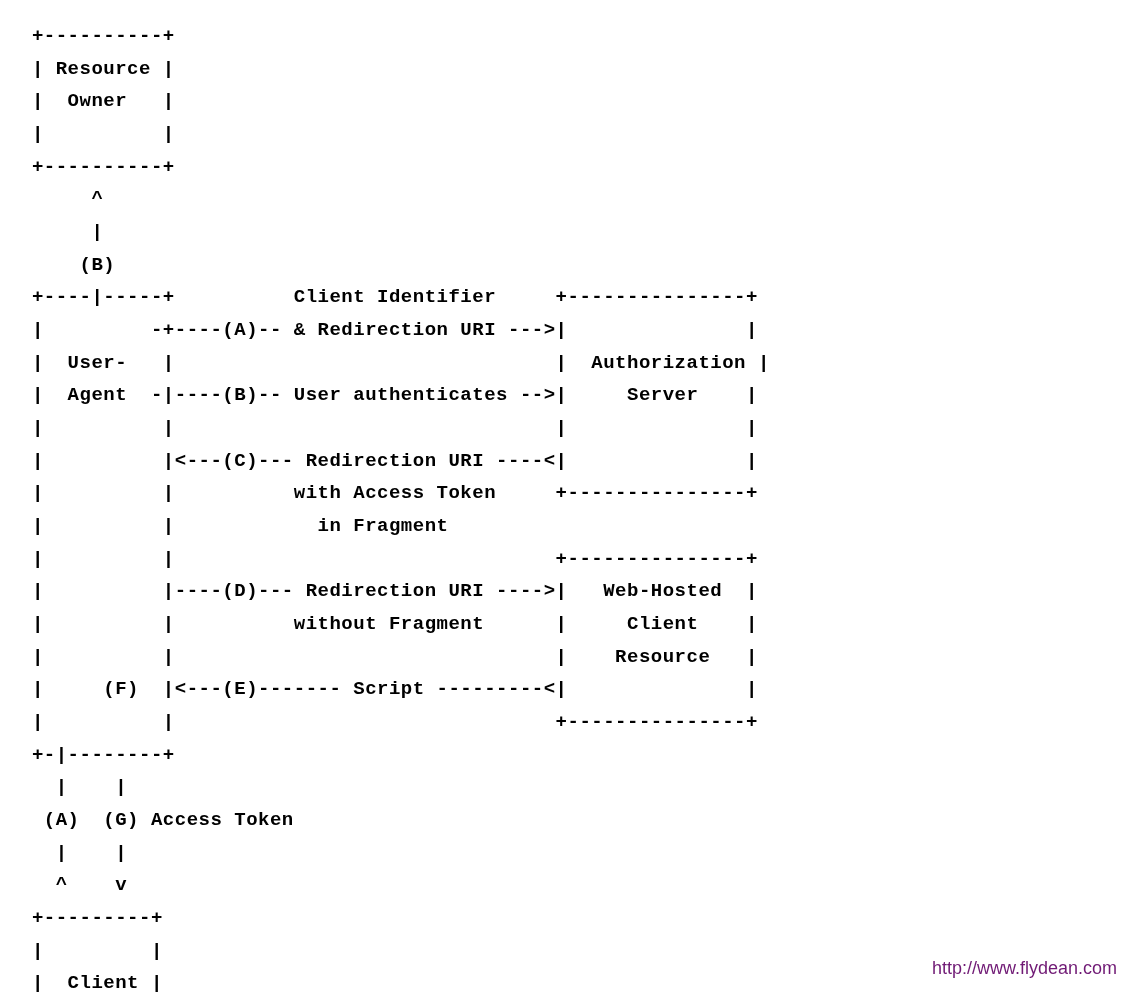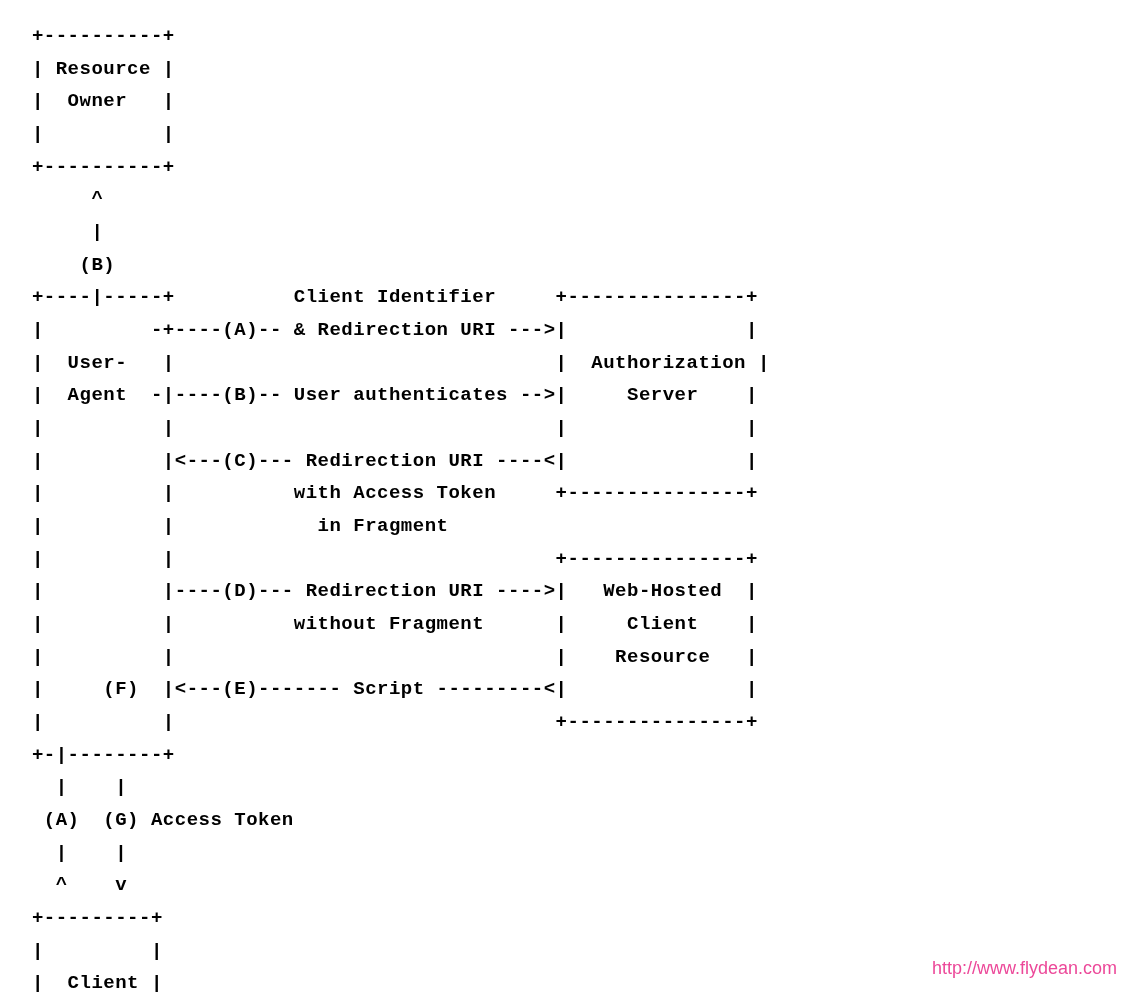--- a/index.html
+++ b/index.html
@@ -23,21 +23,21 @@
       white-space: pre;
       color: #000;
       letter-spacing: 0.5px;
     }
     .watermark {
       position: absolute;
       bottom: 15px;
       right: 25px;
       font-family: Arial, sans-serif;
       font-size: 18px;
-      color: #ec4899;
+      color: #701a75;
       font-weight: normal;
     }
   </style>
 </head>
 <body>
 
 <pre> +----------+
  | Resource |
  |  Owner   |
  |          |

